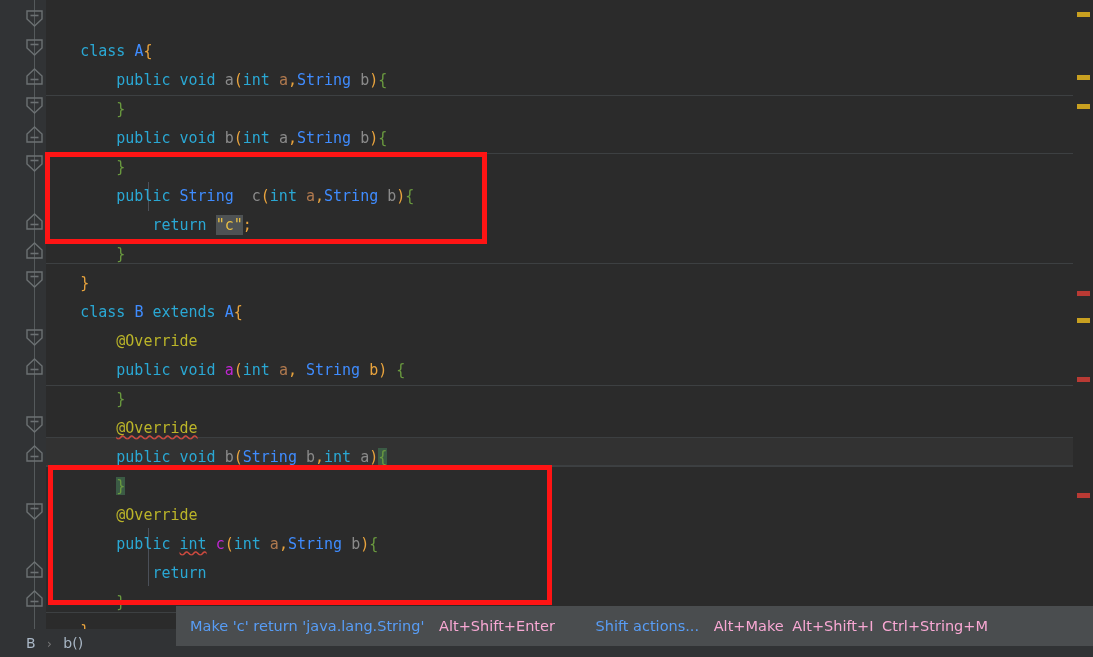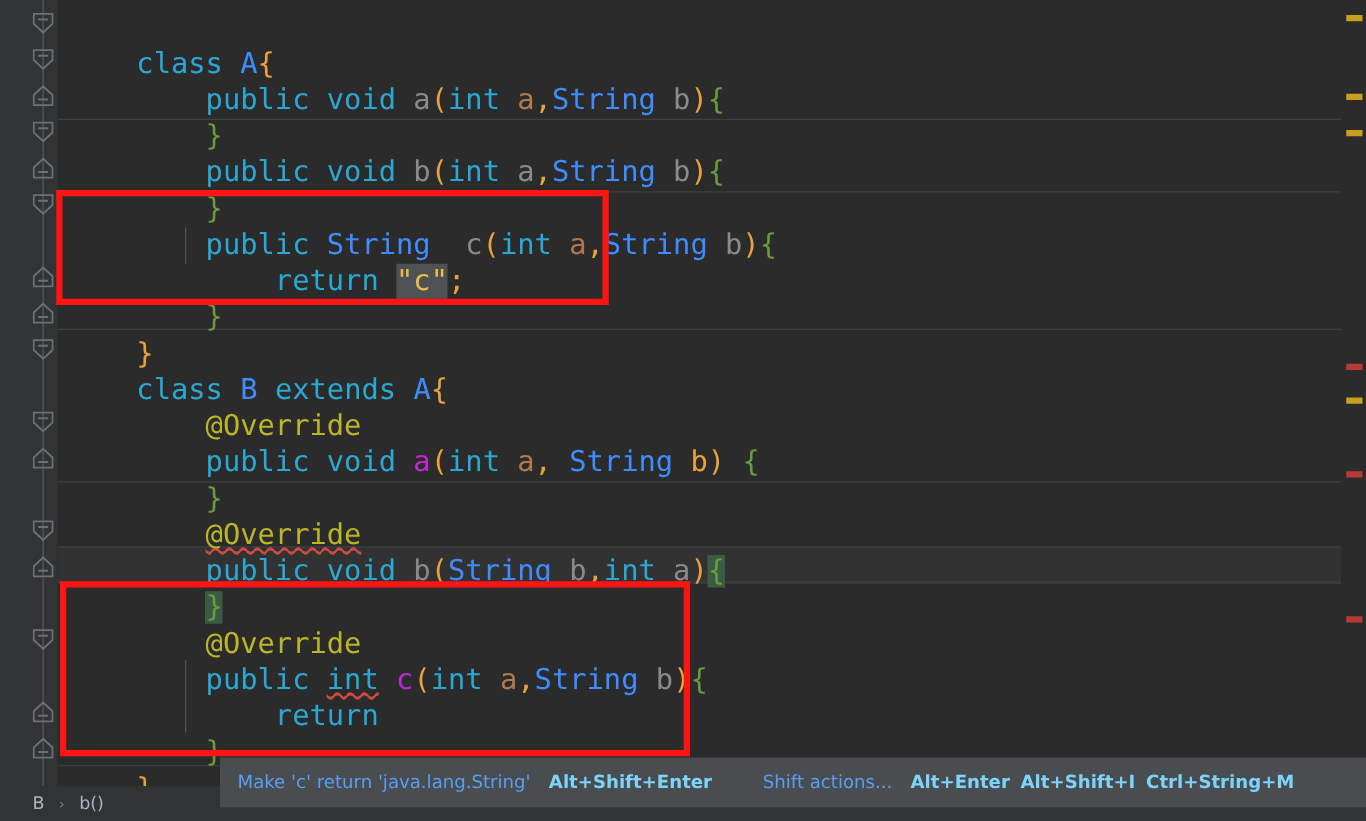--- a/index.html
+++ b/index.html
@@ -46,21 +46,21 @@
     background: #2b2b2b;
     overflow: hidden;
   }
   .code-line {
     position: absolute;
     left: 0;
     height: 29px;
     line-height: 29px;
     white-space: pre;
     font-family: "DejaVu Sans Mono", monospace;
-    font-size: 23px;
+    font-size: 15px;
     letter-spacing: 0px;
   }
   .sep {
     position: absolute;
     left: 0; width: 1027px; height: 1px;
     background: #3d4042;
   }
   .caret-row {
     position: absolute;
     left: 0; width: 1027px; height: 29px;
@@ -151,23 +151,22 @@
     line-height: 40px;
     white-space: nowrap;
     overflow: hidden;
   }
   .act-link {
     color: #589df6;
     margin-left: 14px;
     cursor: pointer;
   }
   .act-key {
-    color: #7dd3fc;
+    color: #f9a8d4;
     margin-left: 10px;
-    font-weight: bold;
   }
 
   
   .statusbar {
     position: absolute;
     left: 0; bottom: 0;
     width: 1093px; height: 28px;
     background: #313335;
     color: #a9b7c6;
     font-family: "DejaVu Sans", sans-serif;
@@ -403,21 +402,21 @@
     <div class="marker m-warn" style="top:318px"></div>
     <div class="marker m-err" style="top:377px"></div>
     <div class="marker m-err" style="top:493px"></div>
   </div>
 
 
   <div class="actionbar">
     <span class="act-link">Make 'c' return 'java.lang.String'</span>
     <span class="act-key">Alt+Shift+Enter</span>
     <span class="act-link" style="margin-left:36px">Shift actions...</span>
-    <span class="act-key">Alt+Enter</span>
+    <span class="act-key">Alt+Make</span>
     <span class="act-key" style="margin-left:4px">Alt+Shift+I</span>
     <span class="act-key" style="margin-left:4px">Ctrl+String+M</span>
   </div>
 
   <div class="redbox" style="left:45px; top:152px; width:442px; height:92px;"></div>
   <div class="redbox" style="left:48px; top:465px; width:504px; height:140px;"></div>
 
   <div class="statusbar">
     <span class="crumb">B</span>
     <span class="crumb-sep">›</span>

